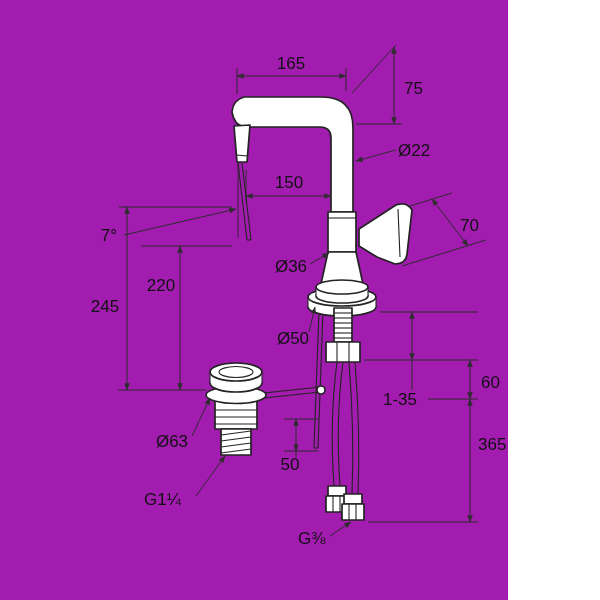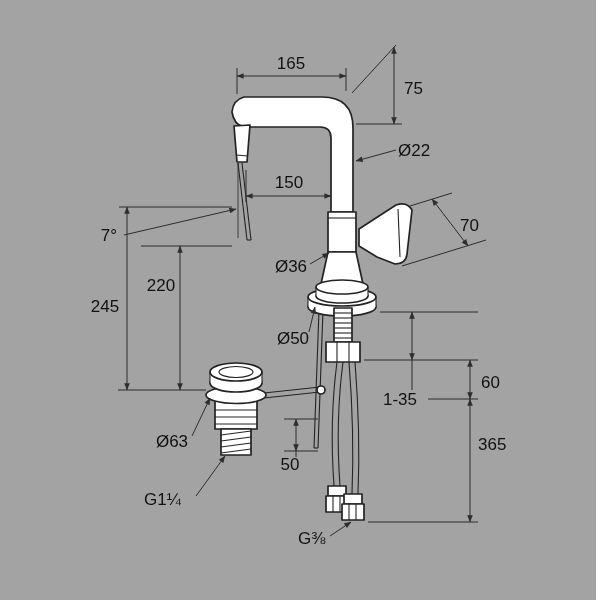--- a/index.html
+++ b/index.html
@@ -1,16 +1,16 @@
 <!DOCTYPE html>
 <html><head>
 <meta charset="utf-8">
 <style>
   html,body { margin:0; padding:0; background:#ffffff; }
-  .canvas { position:relative; width:596px; height:600px; background:#a3a3a3; overflow:hidden;text-align:center; }
+  .canvas { position:relative; width:508px; height:600px; background:#a21caf; overflow:hidden;text-align:center; }
   svg { display:block; }
   .outline { fill:#ffffff; stroke:#232323; stroke-width:1.7; stroke-linejoin:round; }
   .detail  { fill:none;    stroke:#232323; stroke-width:1.1; }
   .thinref { fill:none;    stroke:#232323; stroke-width:0.8; }
   .dimline { fill:none;    stroke:#2d2d2d; stroke-width:1; }
   .whitefill { fill:#ffffff; stroke:none; }
   text { font-family:"Liberation Sans","DejaVu Sans",sans-serif; font-size:17px; fill:#111111; }
 </style>
 </head>
 <body>

